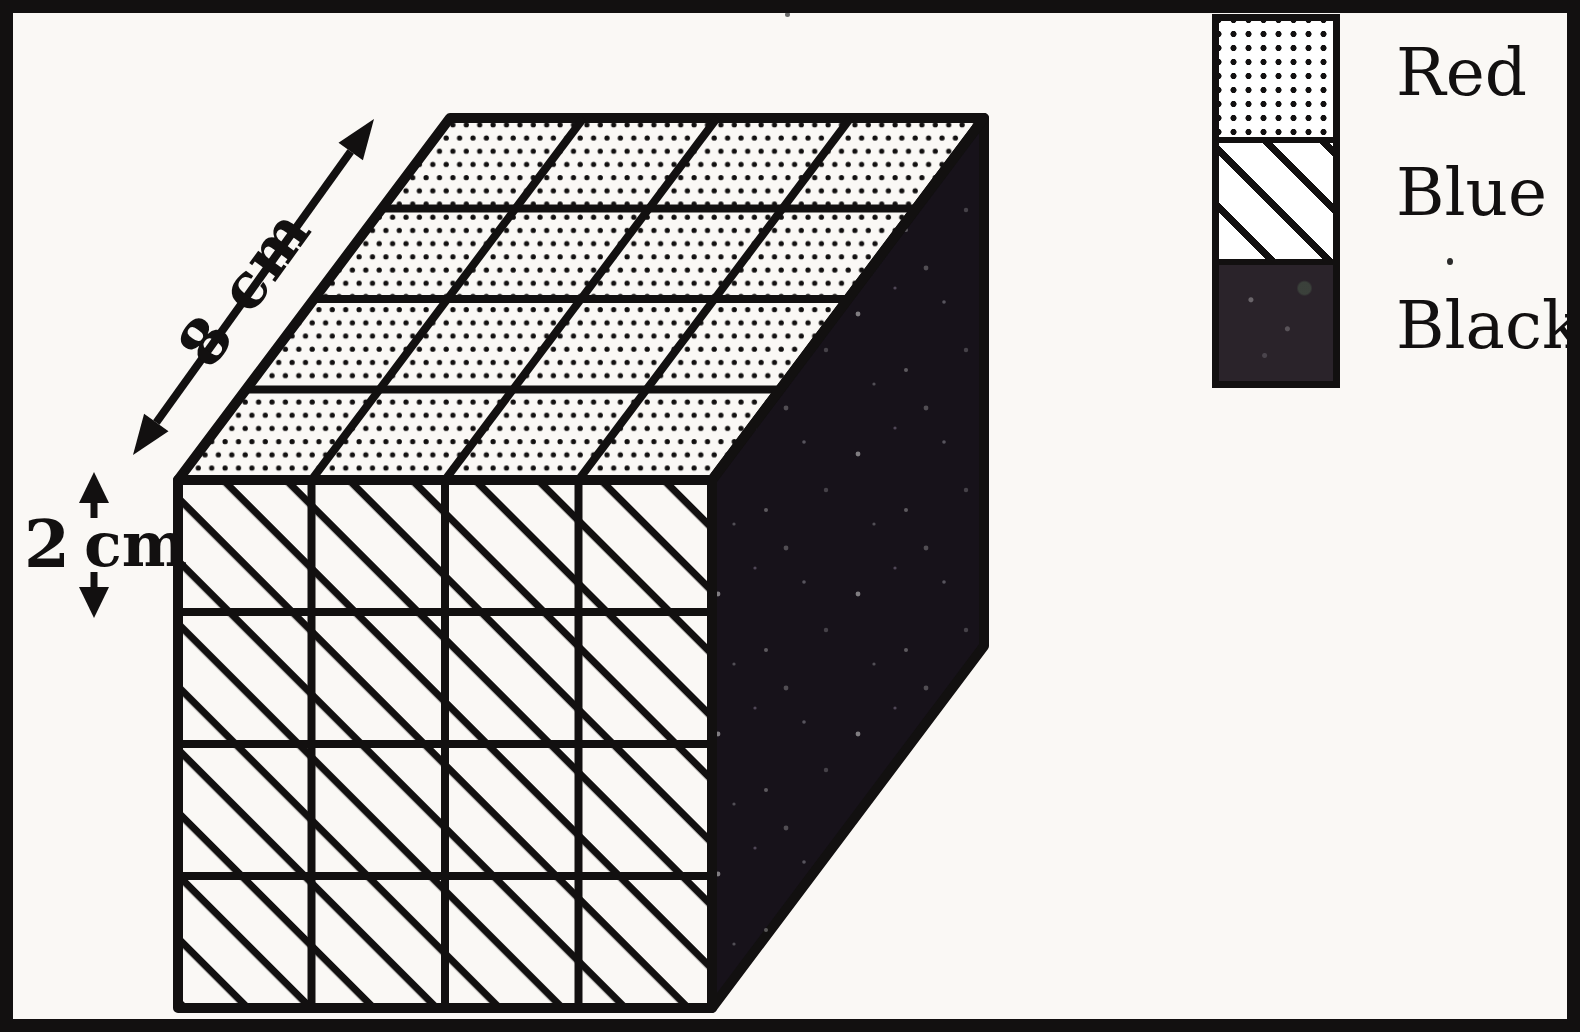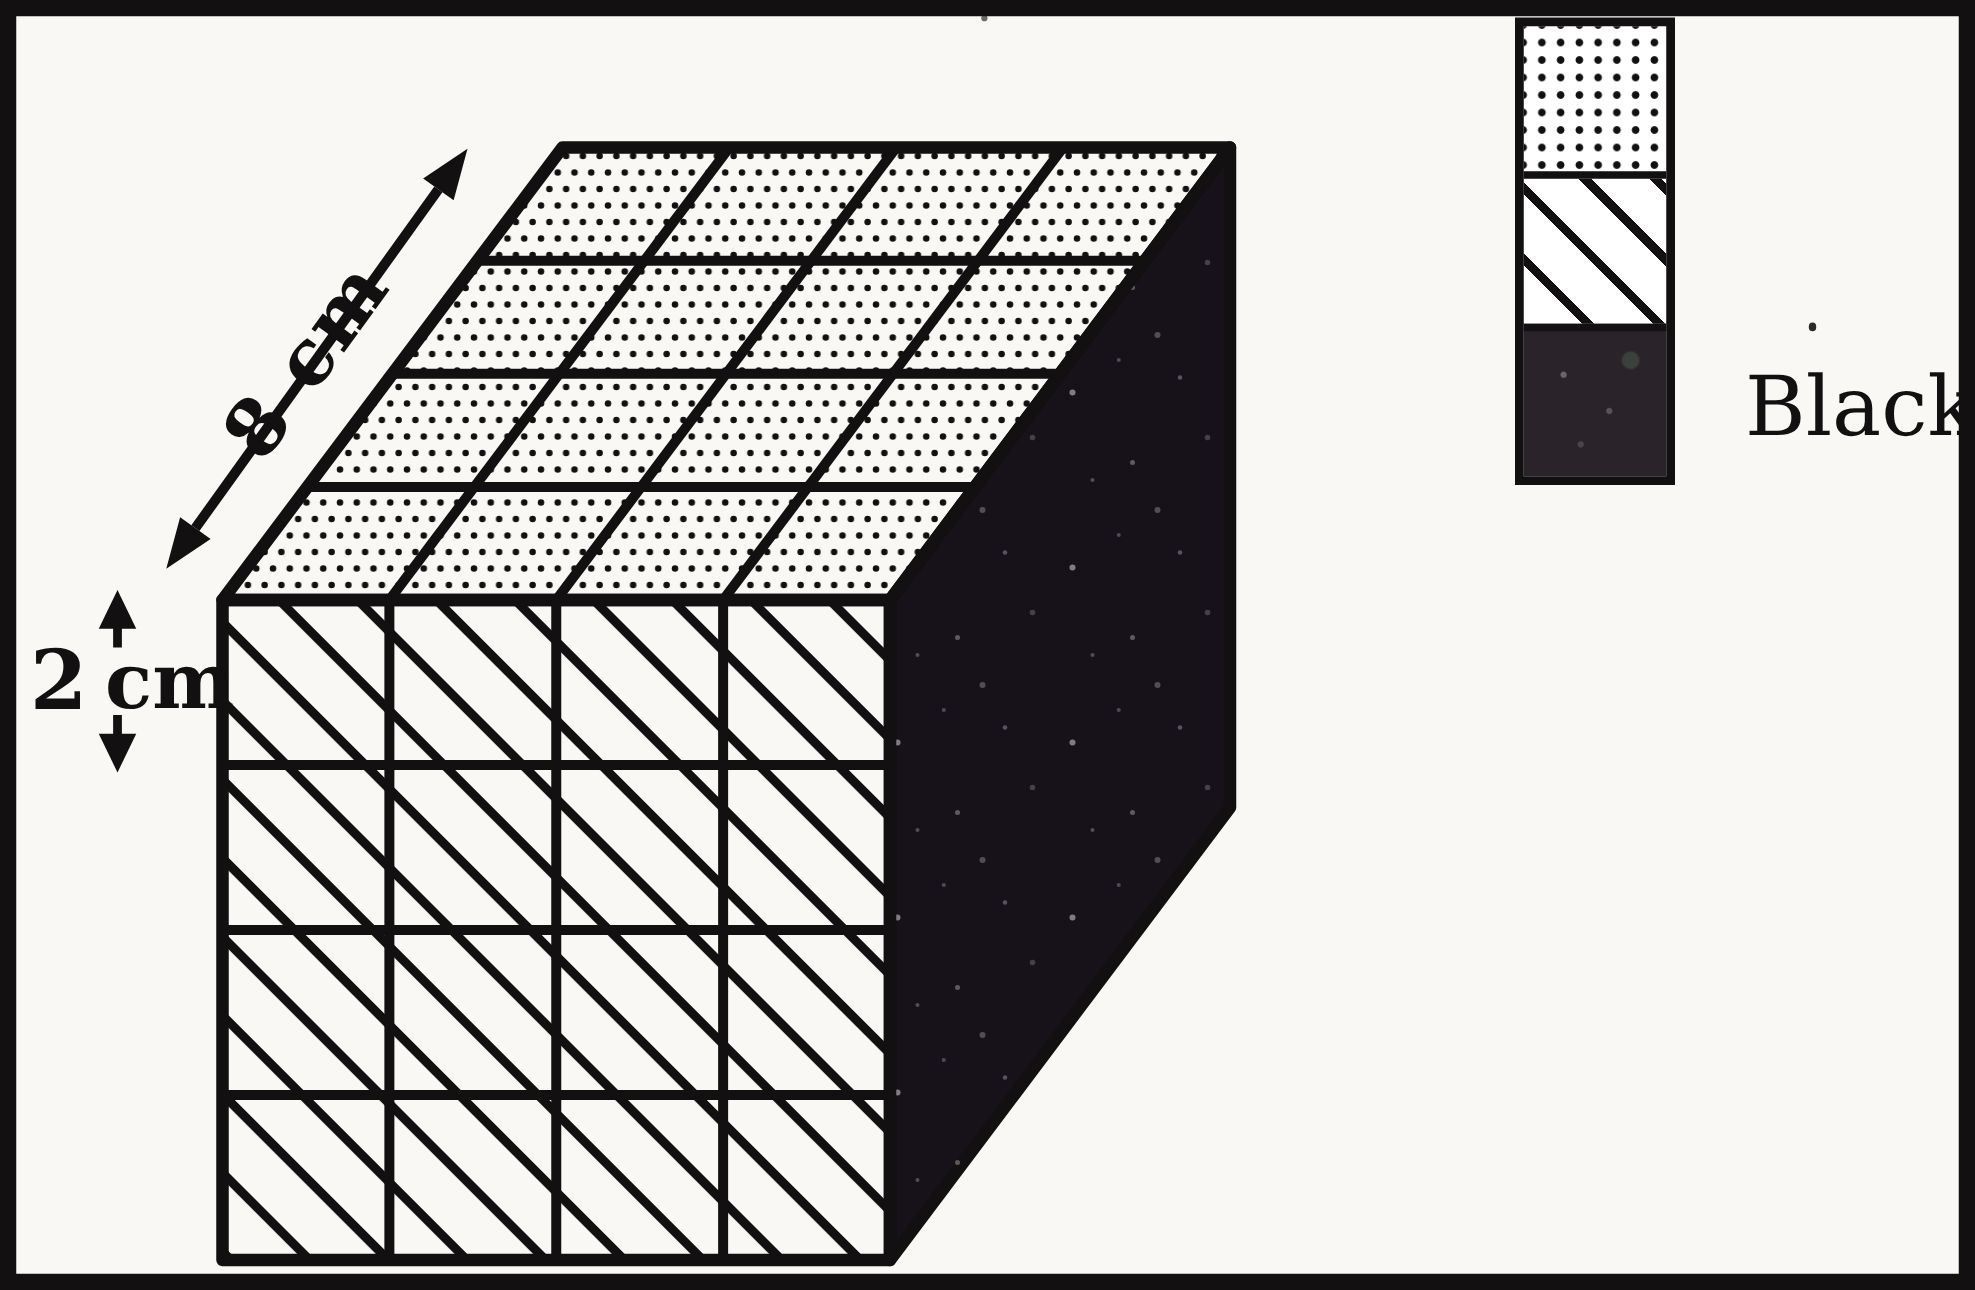--- a/index.html
+++ b/index.html
@@ -141,19 +141,21 @@
 
   <div class="dim-label depth-label">8 cm</div>
   <div class="dim-label height-value">2</div>
   <div class="dim-label height-unit">cm</div>
 
   <div class="legend">
     <div class="legend-cell swatch-dots"></div>
     <div class="legend-cell swatch-hatch"></div>
     <div class="legend-cell swatch-black"></div>
   </div>
+  <div class="legend-label legend-label-red">Red</div>
+  <div class="legend-label legend-label-blue">Blue</div>
   <div class="legend-label legend-label-black">Black</div>
 
   <div class="speck speck-a"></div>
   <div class="speck speck-b"></div>
 
   <div class="frame"></div>
 </div>
 
 </body></html>

